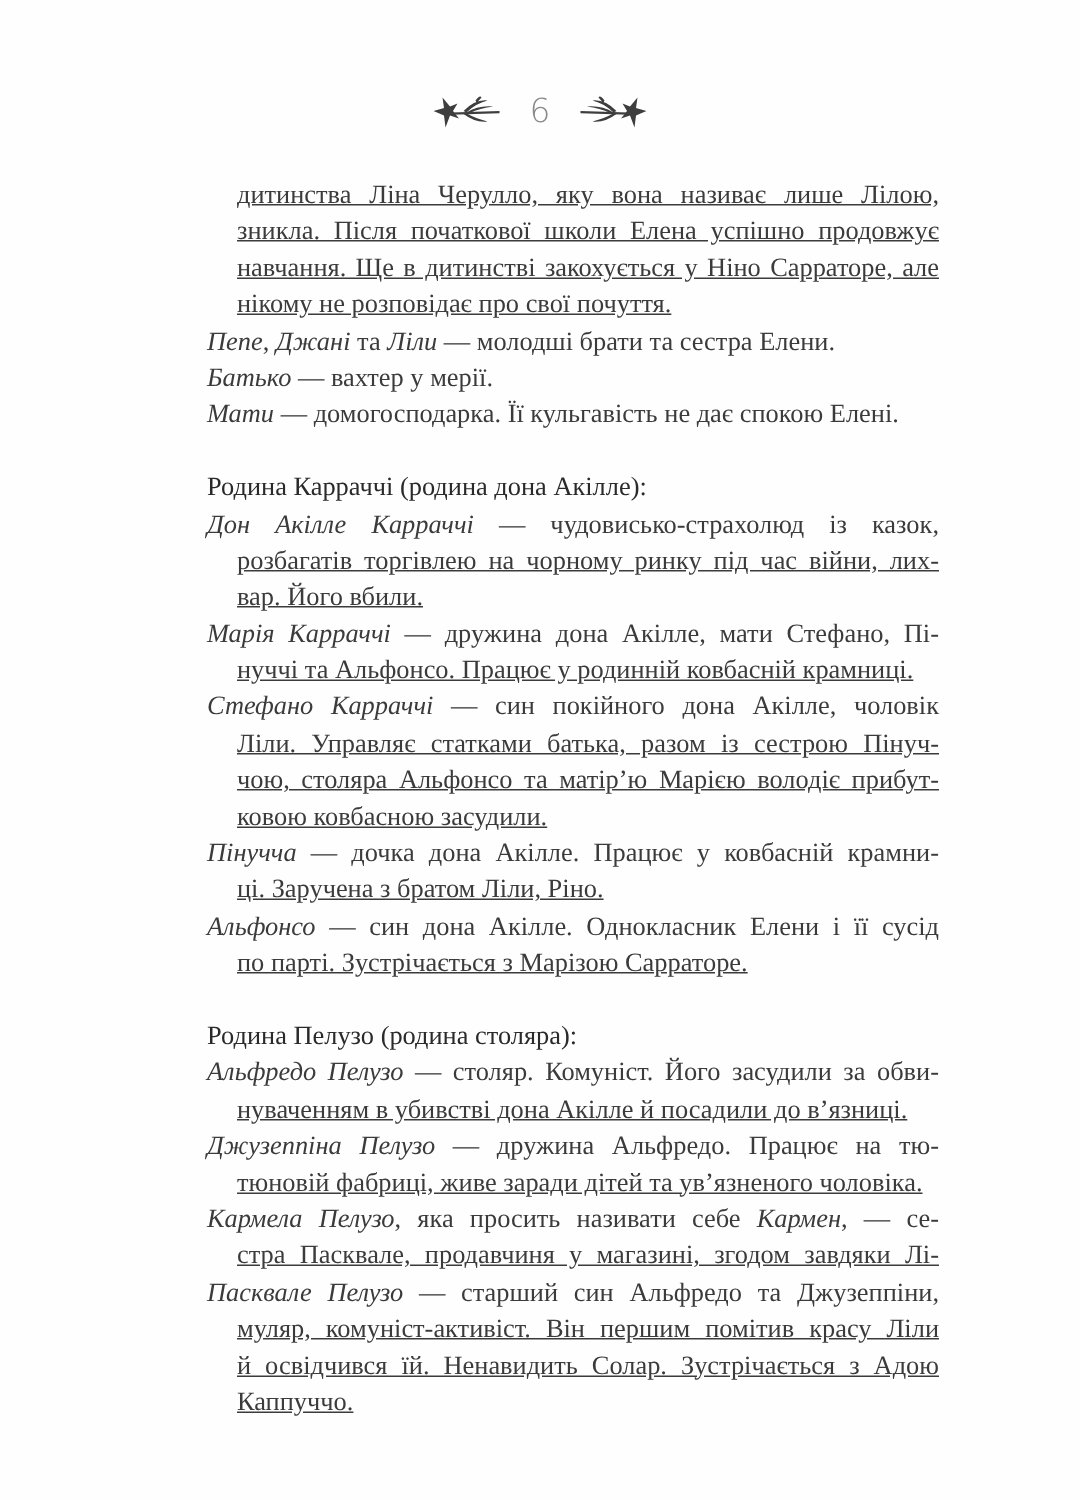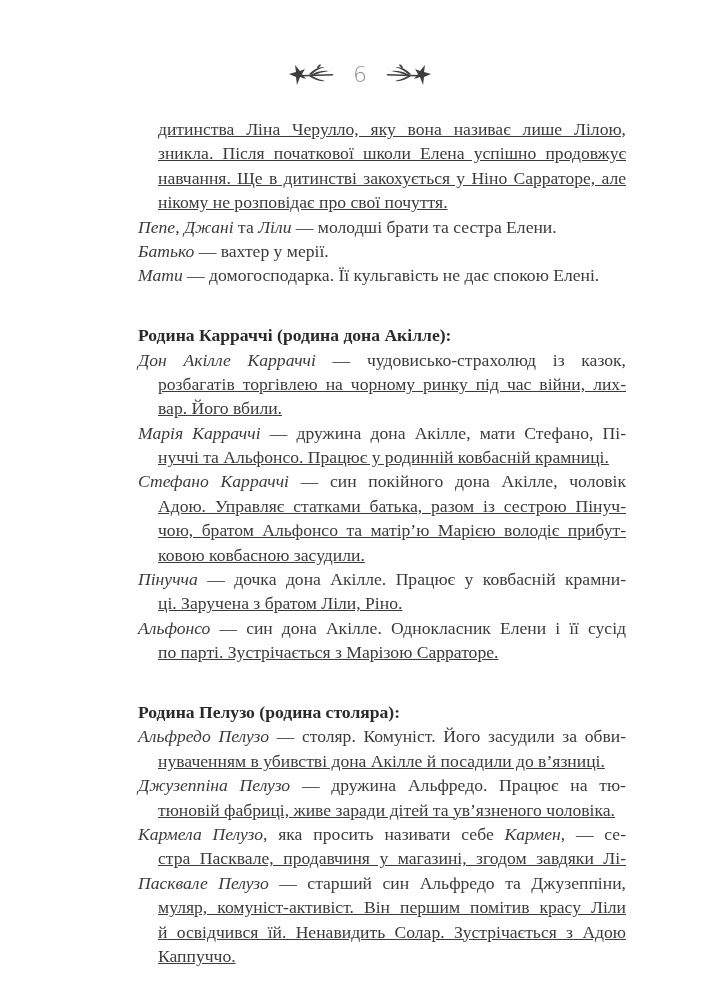--- a/index.html
+++ b/index.html
@@ -21,21 +21,21 @@
     font-size: 22px; color: #8a8a8a; line-height: 1; letter-spacing: 0;
   }
   .body {
     position: absolute; top: 117px; left: 138px; width: 488px;
   }
   .line { height: 24.4px; line-height: 24.4px; white-space: nowrap; text-align: justify; text-align-last: justify; }
   .line.last { text-align-last: left; }
   .ind { padding-left: 20px; text-decoration: underline; }
   .i { font-style: italic; }
   .gap { height: 24.4px; }
-  .head { font-weight: bold; color: #2a2a2a; text-align-last: left; margin-top: 11px; }
+  .head { font-weight: normal; color: #2a2a2a; text-align-last: left; }
   .entry { margin: 0; }
 </style>
 </head>
 <body>
 
 <div class="page">
 
   <div class="header">
     <svg class="orn" viewBox="0 0 48 30">
       <g fill="#3e3e3e">
@@ -89,22 +89,22 @@
       <div class="line ind last">вар. Його вбили.</div>
     </div>
 
     <div class="entry">
       <div class="line"><span class="i">Марія Карраччі</span><span> — дружина дона Акілле, мати Стефано, Пі-</span></div>
       <div class="line ind last">нуччі та Альфонсо. Працює у родинній ковбасній крамниці.</div>
     </div>
 
     <div class="entry">
       <div class="line"><span class="i">Стефано Карраччі</span><span> — син покійного дона Акілле, чоловік</span></div>
-      <div class="line ind">Адою. Управляє статками батька, разом із сестрою Пінуч-</div>
-      <div class="line ind">чою, братом Альфонсо та матір’ю Марією володіє прибут-</div>
+      <div class="line ind">Ліли. Управляє статками батька, разом із сестрою Пінуч-</div>
+      <div class="line ind">чою, столяра Альфонсо та матір’ю Марією володіє прибут-</div>
       <div class="line ind last">ковою ковбасною засудили.</div>
     </div>
 
     <div class="entry">
       <div class="line"><span class="i">Пінучча</span><span> — дочка дона Акілле. Працює у ковбасній крамни-</span></div>
       <div class="line ind last">ці. Заручена з братом Ліли, Ріно.</div>
     </div>
 
     <div class="entry">
       <div class="line"><span class="i">Альфонсо</span><span> — син дона Акілле. Однокласник Елени і її сусід</span></div>

